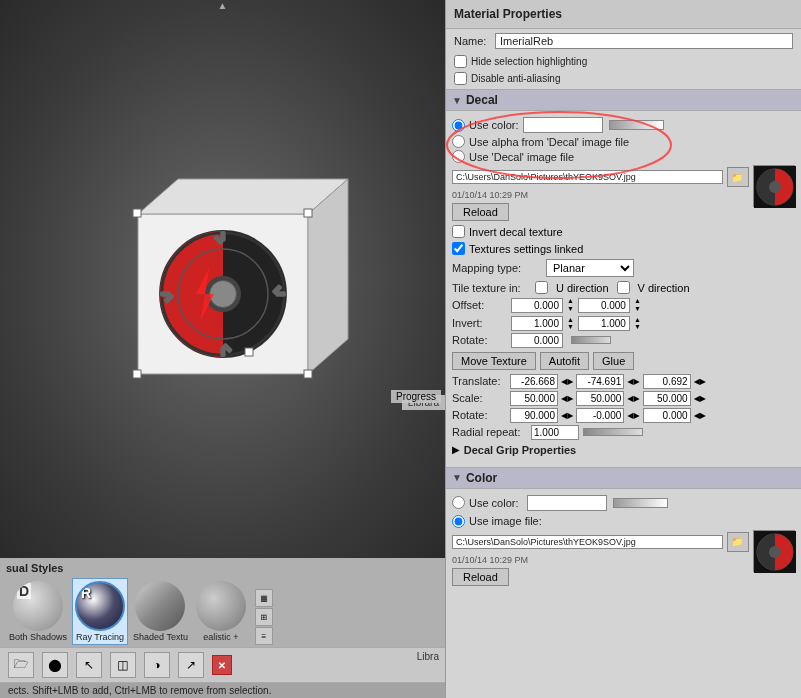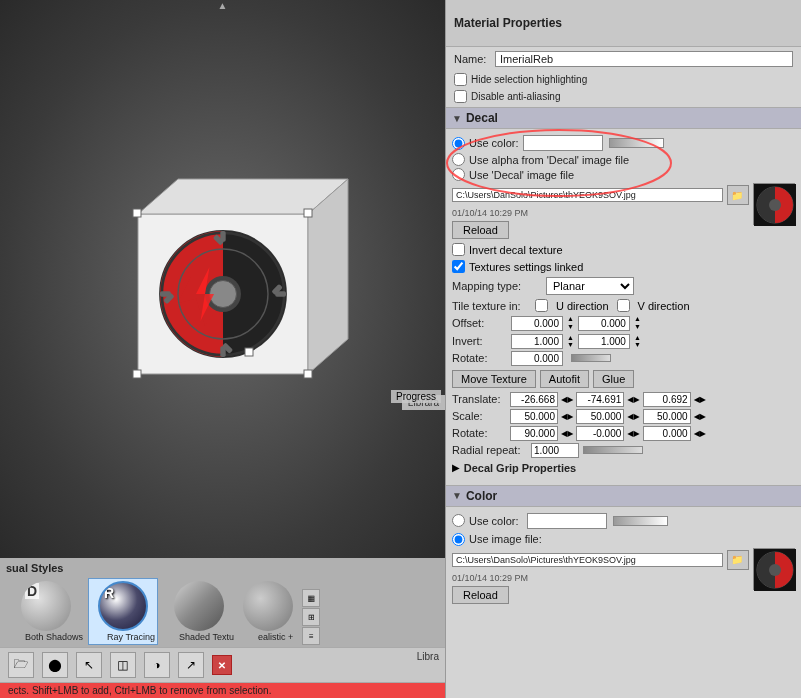--- a/index.html
+++ b/index.html
@@ -106,21 +106,20 @@
 
     .vs-thumb.realistic {
       background: radial-gradient(circle at 35% 35%, #cccccc, #777);
     }
 
     .vs-label-text {
       font-size: 9px;
       color: #222;
       margin-top: 1px;
       white-space: nowrap;
-      margin-left: 16px;
     }
 
     .vs-letter {
       position: absolute;
       top: 2px;
       left: 4px;
       font-size: 14px;
       font-weight: bold;
       color: #333;
       background: rgba(255,255,255,0.7);
@@ -180,40 +179,40 @@
       display: flex;
       align-items: center;
       justify-content: center;
       color: white;
       font-size: 10px;
       font-weight: bold;
     }
 
     
     .status-bar {
-      background: #ef4444;
+      background: #a3a3a3;
       padding: 2px 8px;
       font-size: 10px;
       color: #222;
       border-top: 1px solid #aaa;
     }
 
     
     .properties-panel {
       width: 356px;
       background: #d4d4d4;
       display: flex;
       flex-direction: column;
       overflow-y: auto;
       border-left: 1px solid #999;
     }
 
     .panel-title {
       background: #c8c8c8;
-      padding: 16px 8px;
+      padding: 7px 8px;
       font-size: 12px;
       font-weight: bold;
       color: #222;
       border-bottom: 1px solid #aaa;
     }
 
     .name-row {
       display: flex;
       align-items: center;
       padding: 4px 8px;

